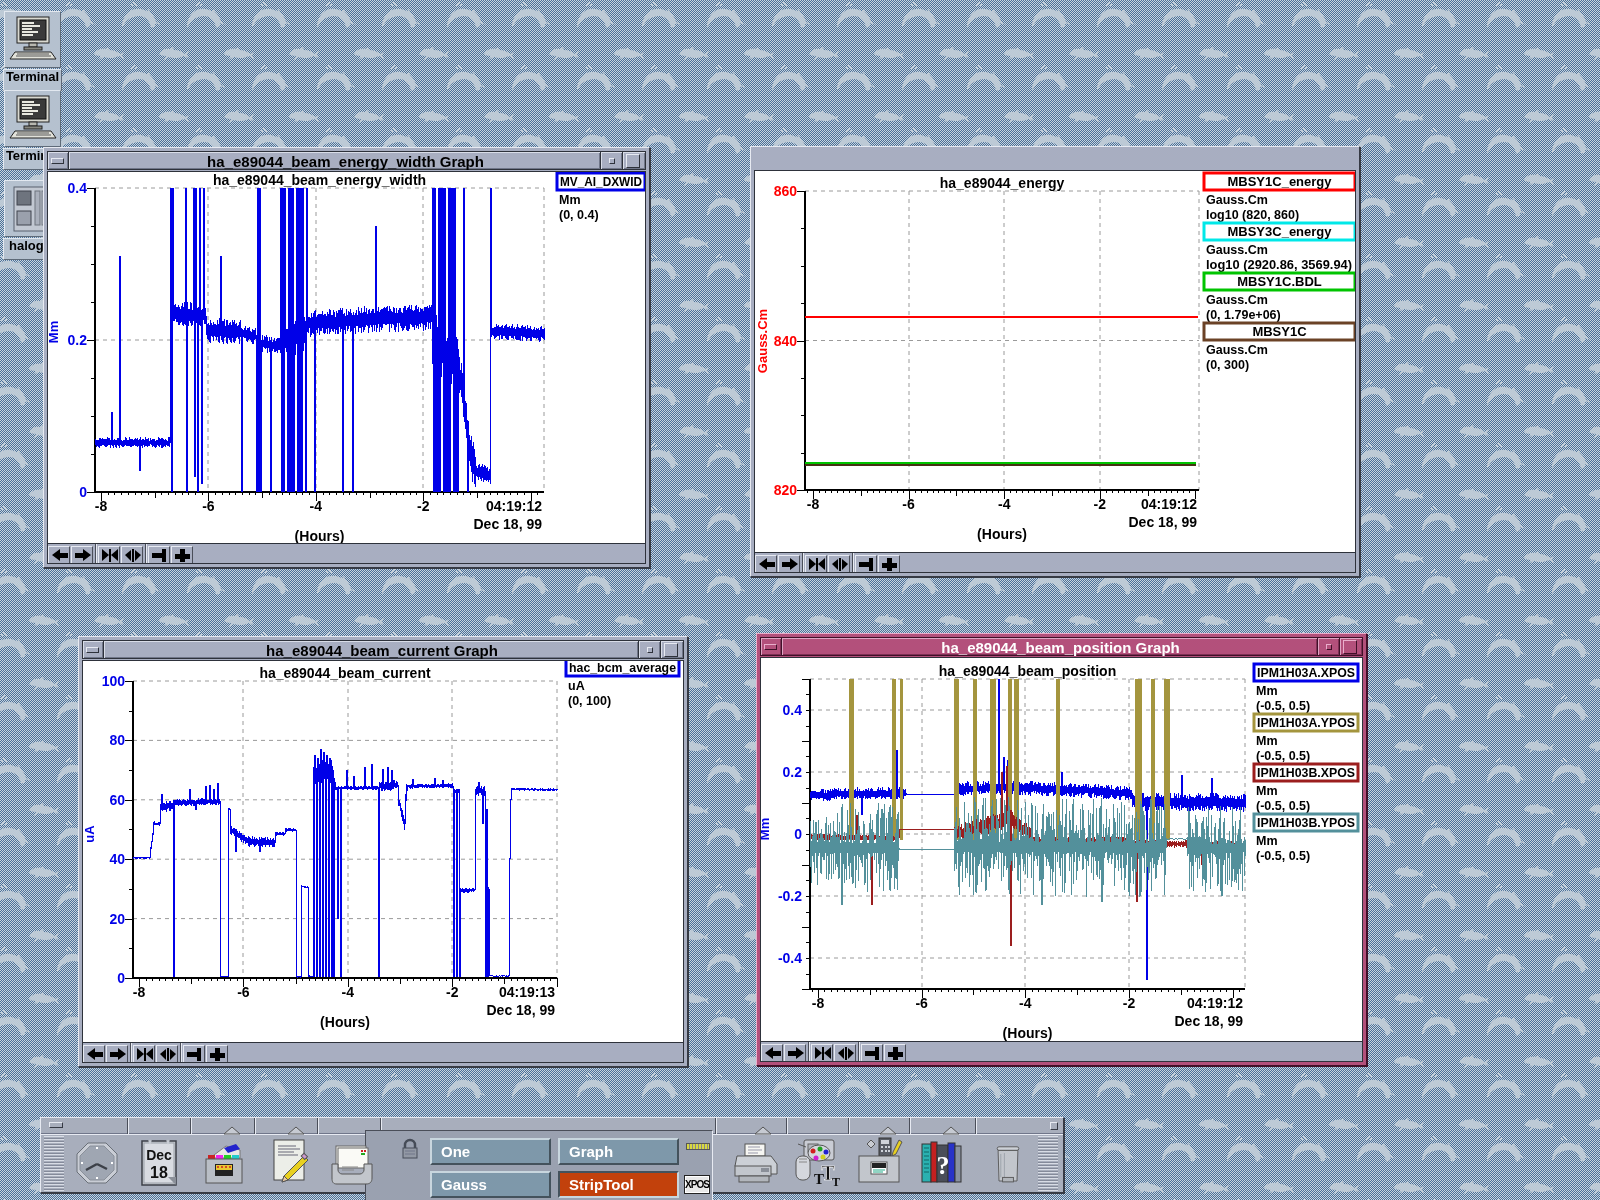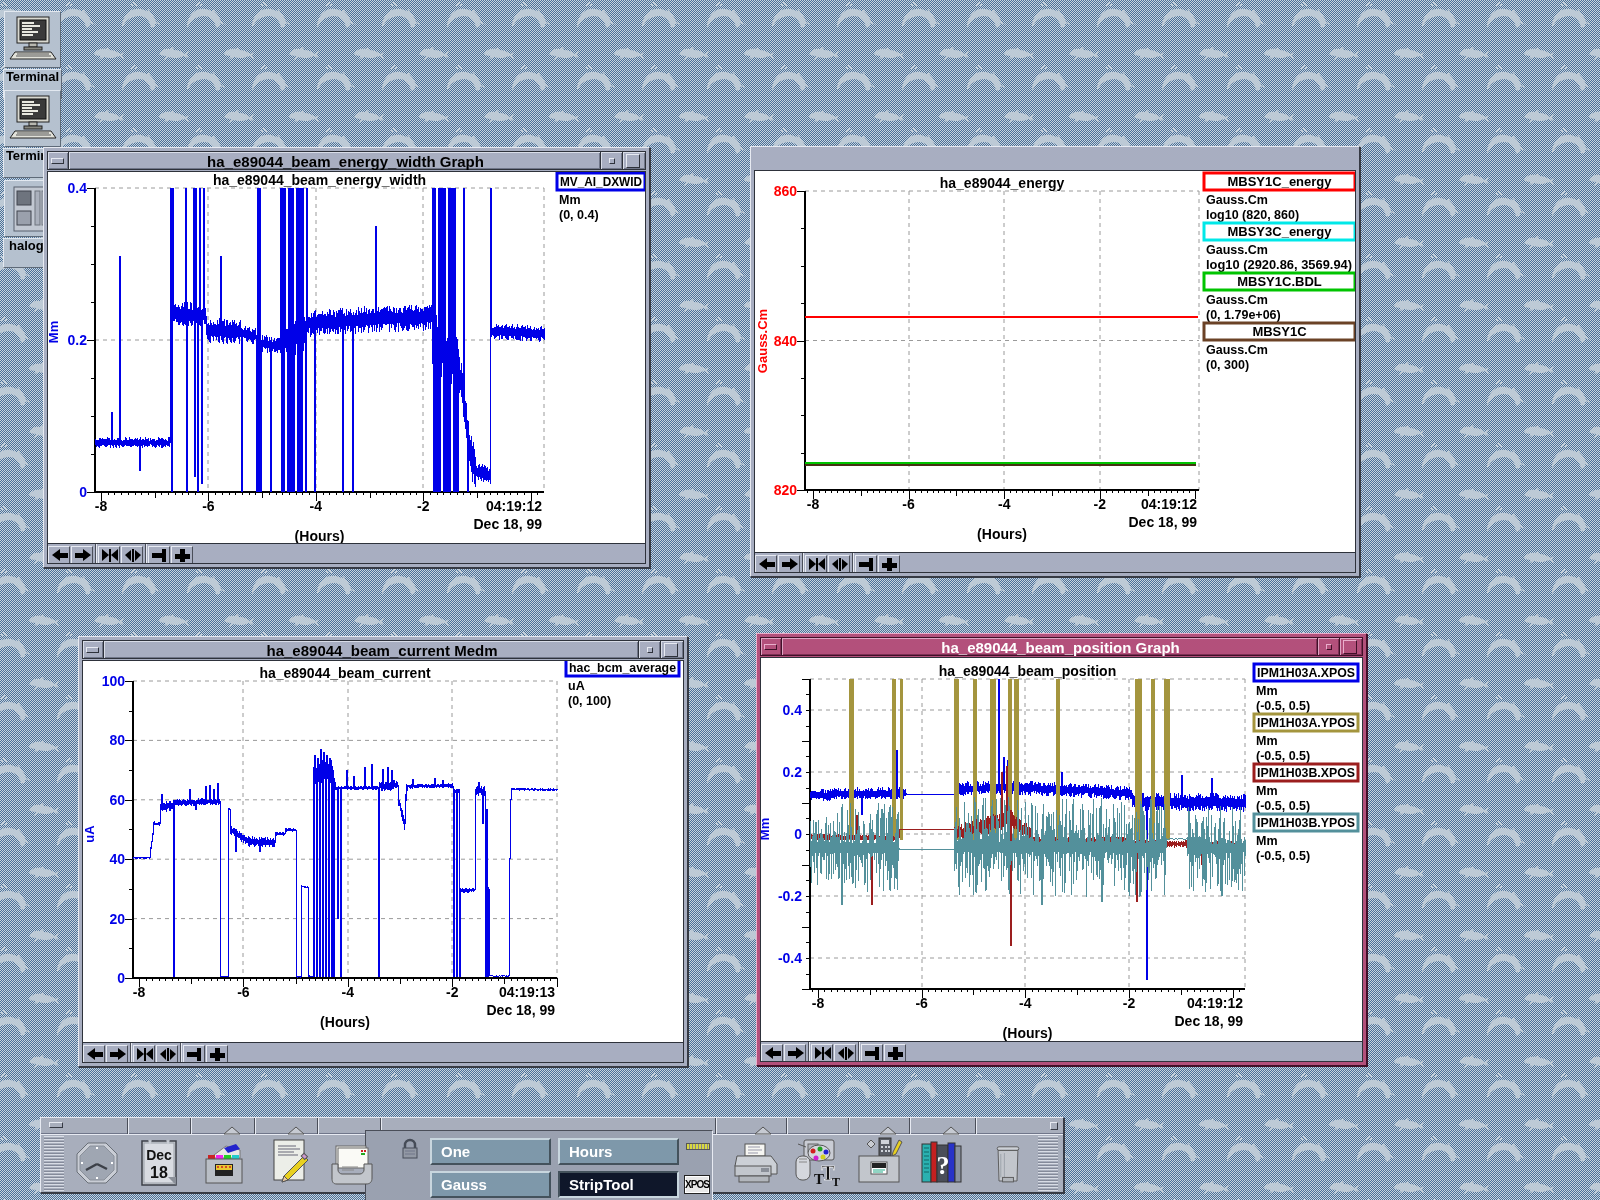--- a/index.html
+++ b/index.html
@@ -19,32 +19,32 @@
 .act .sq1{background:#b3507b;border-color:#e9aecb #401028 #401028 #e9aecb}
 .sq2{position:absolute;left:3px;top:2px;width:14px;height:14px;background:#a8aec1;border:1px solid;border-color:#e7eaf2 #2e323b #2e323b #e7eaf2}
 .act .sq2{background:#b3507b;border-color:#e9aecb #401028 #401028 #e9aecb}
 .ttl{flex:1;text-align:center;font-weight:bold;font-size:15px;line-height:19px;padding-left:22px;box-shadow:inset 1px 1px 0 #d9dde8,inset -1px -1px 0 #707689}
 .act .ttl{box-shadow:inset 1px 1px 0 #dfa5c4,inset -1px -1px 0 #7e3055}
 .cnt{position:absolute;left:3px;right:3px;top:23px;bottom:3px;background:#fff;border:1px solid #2e323b;overflow:hidden}
 .tbar{position:absolute;left:0;right:0;bottom:0;background:#a8aec1;border-top:1px solid #2e323b;height:22px}
 .tbtn{position:absolute;top:2px;width:22px;height:18px;background:#a8aec1;border:1px solid;border-color:#e7eaf2 #4a4e59 #4a4e59 #e7eaf2}
 .tsep{position:absolute;top:0;bottom:0;width:2px;border-left:1px solid #4a4e59;border-right:1px solid #e7eaf2}
 .dicon{position:absolute;width:57px;height:57px;background:#b5c1cf;border:1px solid;border-color:#e2e8f0 #5e6a78 #5e6a78 #e2e8f0;display:flex;align-items:center;justify-content:center}
-.dlab{position:absolute;width:59px;height:30px;background:#b5c1cf;border:1px solid;border-color:#e2e8f0 #5e6a78 #5e6a78 #e2e8f0;font-size:13px;font-weight:bold;text-align:center;line-height:13px;color:#000}
+.dlab{position:absolute;width:59px;height:22px;background:#b5c1cf;border:1px solid;border-color:#e2e8f0 #5e6a78 #5e6a78 #e2e8f0;font-size:13px;font-weight:bold;text-align:center;line-height:13px;color:#000}
 #panel{position:absolute;left:40px;top:1117px;width:1024px;height:76px;background:#a8aebc;border:1px solid;border-color:#e7eaf2 #363a44 #363a44 #e7eaf2;box-shadow:1px 1px 0 #363a44}
 #ptop{position:absolute;left:0;right:0;top:0;height:16px;border-bottom:1px solid #70768a;box-shadow:0 1px 0 #e7eaf2}
 .pdash{position:absolute;width:14px;height:6px;background:#a8aebc;border:1px solid;border-color:#e7eaf2 #363a44 #363a44 #e7eaf2}
 .psq{position:absolute;width:8px;height:8px;background:#a8aebc;border:1px solid;border-color:#e7eaf2 #363a44 #363a44 #e7eaf2}
 .pvsep{position:absolute;top:0;height:16px;width:2px;border-left:1px solid #4a4e59;border-right:1px solid #e7eaf2}
 .parr{position:absolute;top:3px}
 .pgrip{position:absolute;top:18px;width:20px;height:55px;background:repeating-linear-gradient(180deg,#d8dce5 0 1px,#a8aebc 1px 2px,#848a9a 2px 3px)}
 .pic{position:fixed}
 #pswitch{position:absolute;left:324px;top:12px;width:348px;height:75px;background:#9aa1b0;border:1px solid;border-color:#4a4e59 #e7eaf2 #e7eaf2 #4a4e59}
 .wsb{position:absolute;width:121px;height:27px;background:#7e98aa;border:2px solid;border-color:#c8d6de #44525c #44525c #c8d6de;color:#fff;font-weight:bold;font-size:15px;line-height:23px;padding-left:9px}
-.wsb.on{background:#0f172a;border-color:#44525c #c8d6de #c8d6de #44525c}
+.wsb.on{background:#c2410c;border-color:#44525c #c8d6de #c8d6de #44525c}
 #busy{position:absolute;left:320px;top:12px;width:24px;height:7px;background:repeating-linear-gradient(90deg,#d8d840 0 2px,#888 2px 3px);border:1px solid #555}
 #exit{position:absolute;left:318px;top:44px;width:26px;height:19px;background:#e8e8e8;border:1px solid #222;box-shadow:inset 0 0 0 1px #fff;color:#000;font-weight:bold;font-size:10px;text-align:center;line-height:17px;letter-spacing:-1px}
 </style></head>
 <body>
 <div id="checker"></div>
 <svg width="1600" height="1200" style="position:absolute;left:0;top:0">
 <defs>
       <pattern id="dol" x="0" y="0" width="65" height="63" patternUnits="userSpaceOnUse">
 <path d="M1,21 C2,12 6,4 12,2 C17,0 22,1 26,4 L28,1 L29,5 C32,8 34,13 35,17 L40,21 L34,19 C35,23 32,25 30,24 L29,20 C27,14 23,10 18,10 C12,10 5,15 3,21 L1,24 Z" fill="#bdcad6" transform="translate(-9,8) scale(1,0.8)"></path>
 <path d="M1,21 C2,12 6,4 12,2 C17,0 22,1 26,4 L28,1 L29,5 C32,8 34,13 35,17 L40,21 L34,19 C35,23 32,25 30,24 L29,20 C27,14 23,10 18,10 C12,10 5,15 3,21 L1,24 Z" fill="#bdcad6" transform="translate(56,8) scale(1,0.8)"></path>
@@ -245,21 +245,21 @@
         <div class="tsep" style="left:47px"></div>
         <div class="tsep" style="left:97px"></div>
       </div>
     </div>
 </div>
 <div class="win" style="left:78px;top:636px;width:610px;height:431px">
 <div class="tb">
       <div class="mb">
         <div class="dash"></div>
       </div>
-      <div class="ttl" style="color:#000">ha_e89044_beam_current Medm</div>
+      <div class="ttl" style="color:#000">ha_e89044_beam_current Graph</div>
       <div class="sb">
         <div class="sq1"></div>
       </div>
       <div class="xb">
         <div class="sq2"></div>
       </div>
     </div>
 <div class="cnt">
       <svg width="602" height="381" style="position:absolute;left:0;top:0">
         <path d="M160 20V317" stroke="#9a9a9a" stroke-width="1" stroke-dasharray="4,4" fill="none"></path>
@@ -462,21 +462,21 @@
       </svg></div>
     <div class="pgrip" style="left:3px"></div>
     <div class="pgrip" style="left:997px"></div>
     <div id="pswitch">
       <svg style="position:absolute;left:35px;top:7px" width="18" height="22" viewBox="0 0 18 22">
         <path d="M4,10 V7 a5,5 0 0 1 10,0 V10" fill="none" stroke="#464c58" stroke-width="2.5"></path>
         <rect x="2" y="10" width="14" height="10" fill="#9298a4" stroke="#464c58"></rect>
         <path d="M4,13 h10 M4,16 h10" stroke="#70768a"></path>
       </svg>
       <div class="wsb" style="left:64px;top:7px">One</div>
-      <div class="wsb" style="left:192px;top:7px">Hours</div>
+      <div class="wsb" style="left:192px;top:7px">Graph</div>
       <div class="wsb" style="left:64px;top:40px">Gauss</div>
       <div class="wsb on" style="left:192px;top:40px">StripTool</div>
       <div id="busy"></div>
       <div id="exit">XPOS</div>
     </div>
     <svg class="pic" style="left:74px;top:1140px" width="46" height="46" viewBox="0 0 46 46">
 <path d="M14,3 L32,3 L43,14 L43,32 L32,43 L14,43 L3,32 L3,14 Z" fill="#c9cdd5" stroke="#6a7078"></path>
 <path d="M16,6 L30,6 L40,16 L40,30 L30,40 L16,40 L6,30 L6,16 Z" fill="#9fa6b2" stroke="#8a909a"></path>
 <g fill="#fff">
         <rect x="22" y="7" width="2" height="2"></rect>

